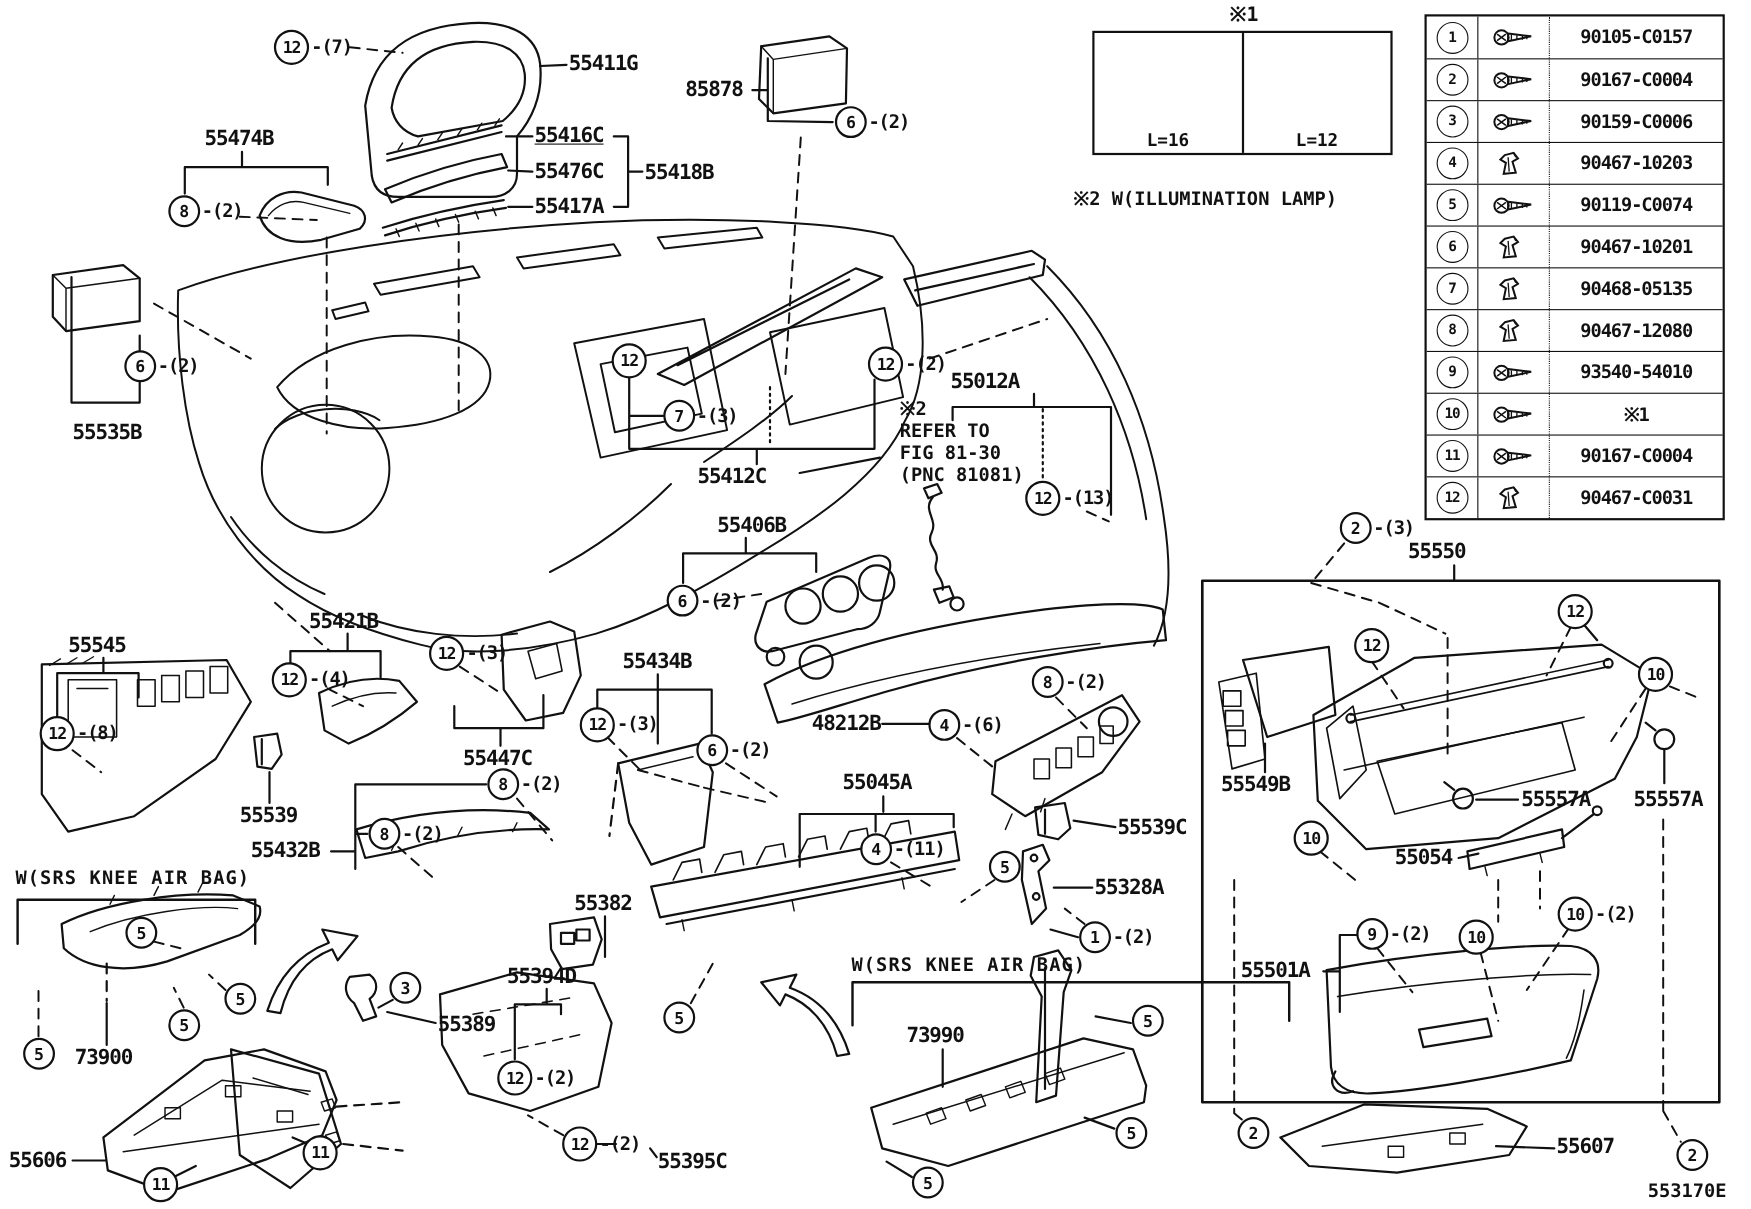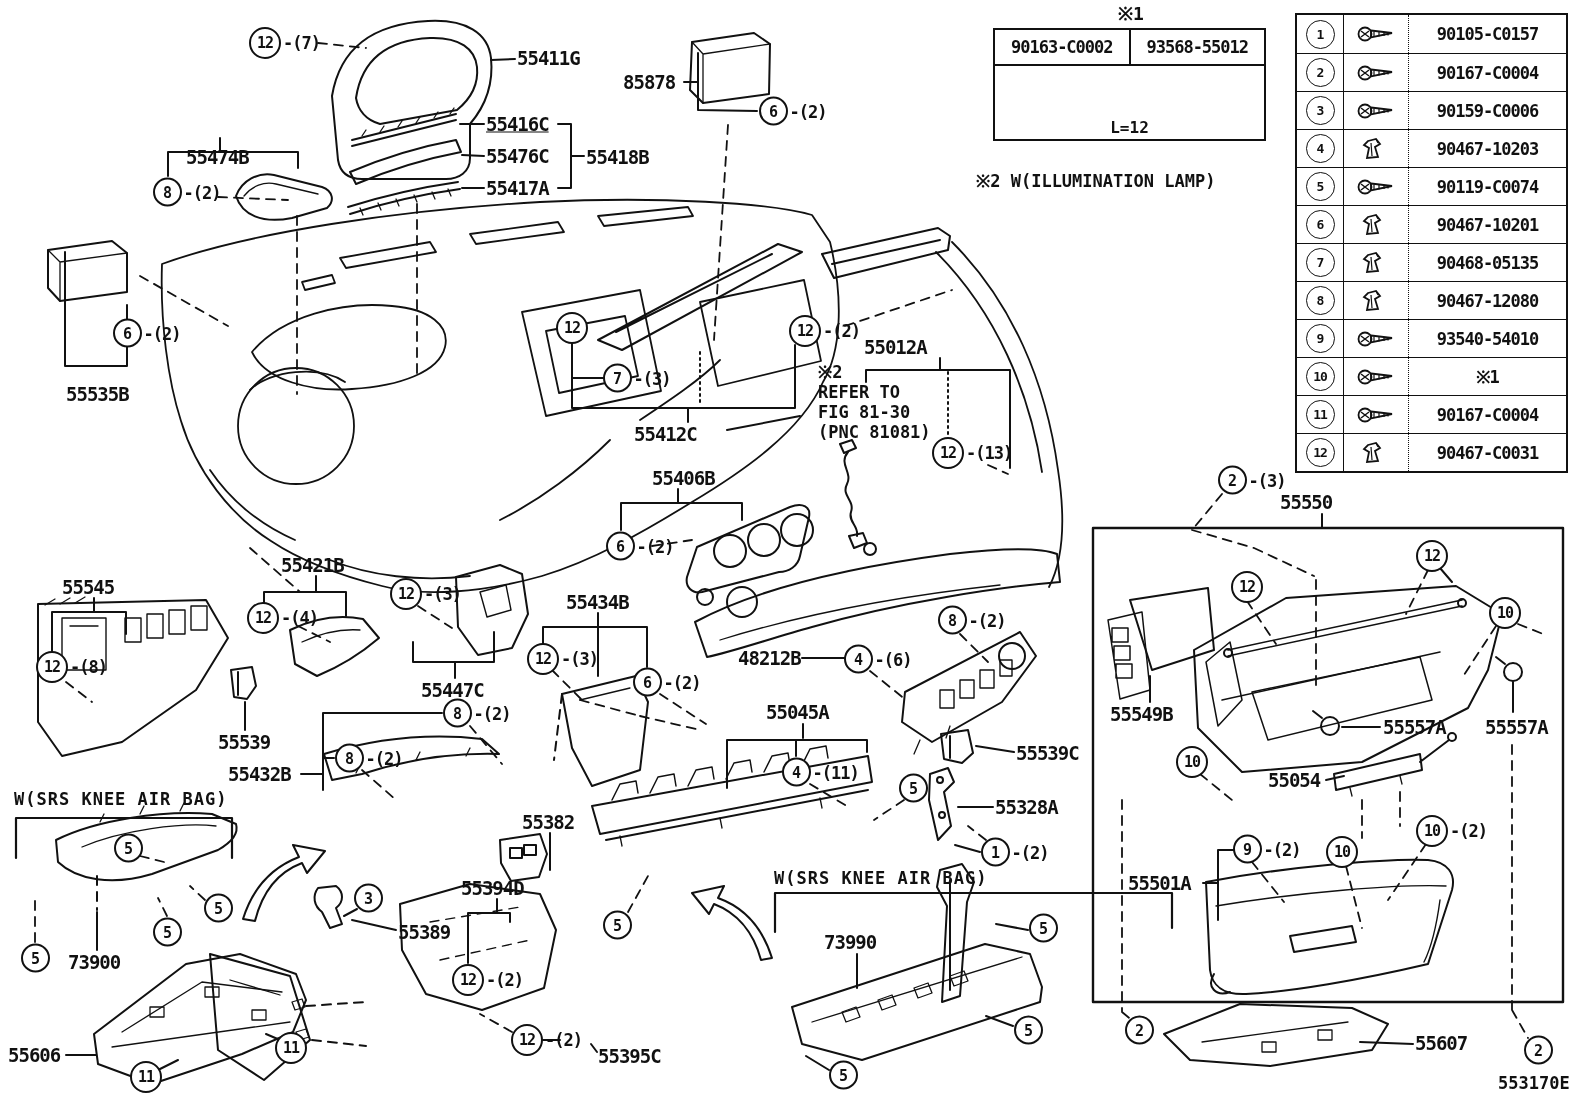--- a/index.html
+++ b/index.html
@@ -339,21 +339,21 @@
       <rect x="1168" y="82" width="6" height="28"></rect>
       <path d="M1174,88 L1212,88 L1212,104 L1174,104 Z"></path>
       <path d="M1180,88 l0,16 M1186,88 l0,16 M1192,88 l0,16 M1198,88 l0,16 M1204,88 l0,16" stroke-width="1.2"></path>
       <path d="M1174,112 L1212,112 M1174,108 L1174,116 M1212,104 L1212,116" stroke-width="1.4"></path>
       <path d="M1174,112 l6,-3 M1174,112 l6,3 M1212,112 l-6,-3 M1212,112 l-6,3" stroke-width="1.4"></path>
     </g>
   </svg>
 
   <div id="labels">
       <div class="plabel" style="left: 517px; top: 58px;">55411G</div>
-      <div class="plabel" style="left: 186px; top: 126px; margin-top: 31px;">55474B</div>
+      <div class="plabel" style="left: 186px; top: 126px;">55474B</div>
       <div class="plabel" style="left: 486px; top: 124px; text-decoration: underline;">55416C</div>
       <div class="plabel" style="left: 486px; top: 156px;">55476C</div>
       <div class="plabel" style="left: 486px; top: 188px;">55417A</div>
       <div class="plabel" style="left: 586px; top: 157px;">55418B</div>
       <div class="plabel" style="left: 623px; top: 82px;">85878</div>
       <div class="plabel" style="left: 66px; top: 394px;">55535B</div>
       <div class="plabel" style="left: 634px; top: 434px;">55412C</div>
       <div class="plabel" style="left: 652px; top: 478px;">55406B</div>
       <div class="plabel" style="left: 864px; top: 347px;">55012A</div>
       <div class="plabel" style="left: 62px; top: 587px;">55545</div>
@@ -546,26 +546,25 @@
     <div>※2</div>
     <div>REFER TO</div>
     <div>FIG 81-30</div>
     <div>(PNC 81081)</div>
   </div>
   <div class="note" id="airbag-left">W(SRS KNEE AIR BAG)</div>
   <div class="note" id="airbag-right">W(SRS KNEE AIR BAG)</div>
   <div class="note" id="diagram-code">553170E</div>
 
   <div id="screw-table">
-    <div class="hdr">
-      <div>90163-C0002</div>
-      <div>93568-55012</div>
-    </div>
     <div class="bod">
       <div class="cell">
+        <span class="len-label">L=16</span>
+      </div>
+      <div class="cell">
         <span class="len-label">L=12</span>
       </div>
     </div>
   </div>
 
   <div id="fastener-table">
       <div class="frow">
         <div class="fnum">
           <div class="fcirc">1</div>
         </div>

